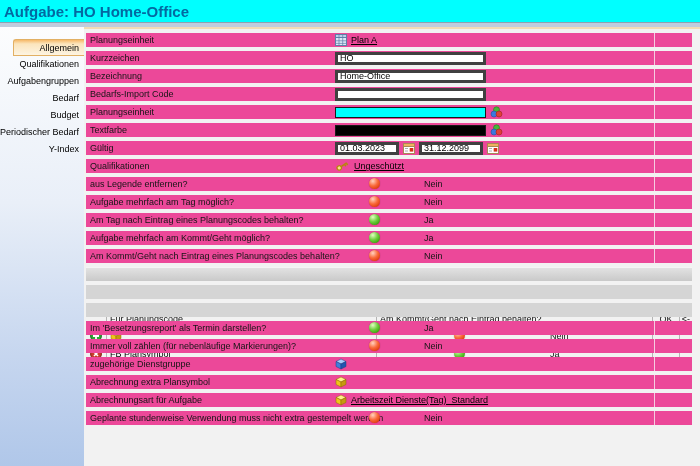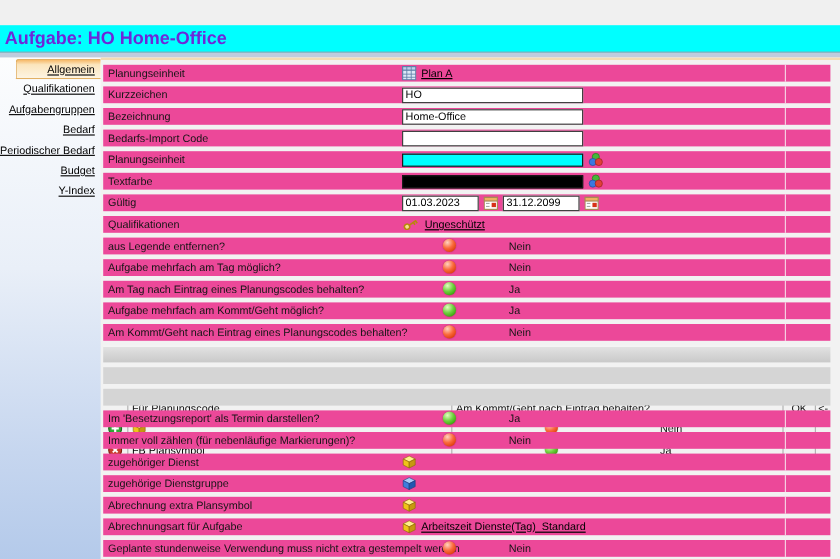--- a/index.html
+++ b/index.html
@@ -5,31 +5,30 @@
   * { box-sizing: border-box; }
   html,body { margin:0; padding:0; }
   body {
     width:700px; height:466px; overflow:hidden;
     font-family:"Liberation Sans", sans-serif;
     background:#f0f0f0; color:#111;
   }
   .titlebar {
     height:23px; background:#00ffff;
     border-bottom:1px solid #8fa0b0;
-    font-size:15px; font-weight:bold; color:#6d28d9;
-    padding:2px 0 0 4px; line-height:19px;margin-top:21px;
+    font-size:15px; font-weight:bold; color:#0369a1;
+    padding:2px 0 0 4px; line-height:19px;
   }
   .topstrip { height:4px; background:#bfccdd; }
   .main { display:flex; height:439px; }
 
   
   .sidebar {
-    flex:none; width:84px; padding-top:1px;
+    flex:none; width:84px; padding-top:12px;
     background:linear-gradient(180deg,#fcfdfe 0%,#e9eff8 40%,#c6d6ef 75%,#b0c7e9 100%);
-    text-decoration:underline;
   }
   .tab {
     height:17px; line-height:16px; font-size:9px; text-align:right;
     padding-right:5px; color:#000; white-space:nowrap; cursor:pointer;
   }
   .tab.selected {
     margin-left:13px;
     background:linear-gradient(180deg,#f5b челов969 0%,#fbe5bd 26%,#fdf4e2 100%);
     background:linear-gradient(180deg,#f6b969 0%,#fbe5bd 26%,#fdf4e2 100%);
     border:1px solid #e2b064; border-right:none; border-radius:3px 0 0 0;
@@ -46,21 +45,21 @@
   }
   .row::after { 
     content:""; position:absolute; left:568px; top:0; bottom:0; width:1px;
     background:rgba(250,250,250,.75);
   }
   .label { position:absolute; left:4px; top:0; white-space:nowrap; }
   .c { position:absolute; top:0; height:14px; display:flex; align-items:center; gap:4px; }
   .p249 { left:249px; }
   .link { color:#000; text-decoration:underline; cursor:pointer; white-space:pre; }
   input.txt {
-    width:151px; height:13px; border:1px solid #404040; background:#fff;
+    width:151px; height:13px; border:3px solid #404040; background:#fff;
     font-family:"Liberation Sans", sans-serif; font-size:9px; padding:0 2px; margin:0;
   }
   input.date { width:64px; }
   .swatch { width:151px; height:11px; border:1px solid #1a1a1a; }
   .ball {
     position:absolute; left:283px; top:1px; width:11px; height:11px; border-radius:50%;
     box-shadow:0 0 1px rgba(0,0,0,.45); cursor:pointer;
   }
   .ball.no  { background:radial-gradient(circle at 35% 28%, #ffd2c0 0%, #fa6a3c 45%, #dd3a08 82%); }
   .ball.yes { background:radial-gradient(circle at 35% 28%, #e2ffc0 0%, #6ecf3e 45%, #379f08 82%); }
@@ -91,22 +90,22 @@
 </div>
 <div class="topstrip"></div>
 
 <div class="main">
 
   <div class="sidebar">
     <div class="tab selected">Allgemein</div>
     <div class="tab">Qualifikationen</div>
     <div class="tab">Aufgabengruppen</div>
     <div class="tab">Bedarf</div>
+    <div class="tab">Budget</div>
     <div class="tab">Periodischer Bedarf</div>
-    <div class="tab">Budget</div>
     <div class="tab">Y-Index</div>
   </div>
 
   <div class="content">
 
     <div class="row">
       <span class="label">Planungseinheit</span>
       <span class="c p249">
         <svg class="ic" width="12" height="12" viewBox="0 0 12 12">
           <rect x="0.5" y="0.5" width="11" height="11" fill="#dce8f8" stroke="#6080a8"></rect>
@@ -275,61 +274,51 @@
       <span class="booltext">Ja</span>
     </div>
 
 
     <div class="row">
       <span class="label">Immer voll zählen (für nebenläufige Markierungen)?</span>
       <span class="ball no"></span>
       <span class="booltext">Nein</span>
     </div>
 
-    <div class="row">
-      <span class="label">zugehöriger Dienst</span>
+
+    <div class="row">
+      <span class="label">zugehörige Dienstgruppe</span>
+      <span class="c p249">
+        <svg class="ic" width="12" height="12" viewBox="0 0 12 12">
+          <polygon points="1,3.5 6,1 11,3.5 6,6" fill="#a8ccfa" stroke="#1a3f80" stroke-width="0.5"></polygon>
+          <polygon points="1,3.5 6,6 6,11 1,8.5" fill="#3f7edd" stroke="#1a3f80" stroke-width="0.5"></polygon>
+          <polygon points="11,3.5 6,6 6,11 11,8.5" fill="#2157b0" stroke="#1a3f80" stroke-width="0.5"></polygon>
+        </svg>
+      </span>
+    </div>
+
+    <div class="row">
+      <span class="label">Abrechnung extra Plansymbol</span>
       <span class="c p249">
         <svg class="ic" width="12" height="12" viewBox="0 0 12 12">
           <polygon points="1,3.5 6,1 11,3.5 6,6" fill="#ffef8a" stroke="#8a6a00" stroke-width="0.5"></polygon>
           <polygon points="1,3.5 6,6 6,11 1,8.5" fill="#f0c419" stroke="#8a6a00" stroke-width="0.5"></polygon>
           <polygon points="11,3.5 6,6 6,11 11,8.5" fill="#c79810" stroke="#8a6a00" stroke-width="0.5"></polygon>
         </svg>
       </span>
     </div>
 
     <div class="row">
-      <span class="label">zugehörige Dienstgruppe</span>
-      <span class="c p249">
-        <svg class="ic" width="12" height="12" viewBox="0 0 12 12">
-          <polygon points="1,3.5 6,1 11,3.5 6,6" fill="#a8ccfa" stroke="#1a3f80" stroke-width="0.5"></polygon>
-          <polygon points="1,3.5 6,6 6,11 1,8.5" fill="#3f7edd" stroke="#1a3f80" stroke-width="0.5"></polygon>
-          <polygon points="11,3.5 6,6 6,11 11,8.5" fill="#2157b0" stroke="#1a3f80" stroke-width="0.5"></polygon>
-        </svg>
-      </span>
-    </div>
-
-    <div class="row">
-      <span class="label">Abrechnung extra Plansymbol</span>
+      <span class="label">Abrechnungsart für Aufgabe</span>
       <span class="c p249">
         <svg class="ic" width="12" height="12" viewBox="0 0 12 12">
           <polygon points="1,3.5 6,1 11,3.5 6,6" fill="#ffef8a" stroke="#8a6a00" stroke-width="0.5"></polygon>
           <polygon points="1,3.5 6,6 6,11 1,8.5" fill="#f0c419" stroke="#8a6a00" stroke-width="0.5"></polygon>
           <polygon points="11,3.5 6,6 6,11 11,8.5" fill="#c79810" stroke="#8a6a00" stroke-width="0.5"></polygon>
         </svg>
-      </span>
-    </div>
-
-    <div class="row">
-      <span class="label">Abrechnungsart für Aufgabe</span>
-      <span class="c p249">
-        <svg class="ic" width="12" height="12" viewBox="0 0 12 12">
-          <polygon points="1,3.5 6,1 11,3.5 6,6" fill="#ffef8a" stroke="#8a6a00" stroke-width="0.5"></polygon>
-          <polygon points="1,3.5 6,6 6,11 1,8.5" fill="#f0c419" stroke="#8a6a00" stroke-width="0.5"></polygon>
-          <polygon points="11,3.5 6,6 6,11 11,8.5" fill="#c79810" stroke="#8a6a00" stroke-width="0.5"></polygon>
-        </svg>
         <a class="link">Arbeitszeit Dienste(Tag)  Standard</a>
       </span>
     </div>
 
     <div class="row">
       <span class="label">Geplante stundenweise Verwendung muss nicht extra gestempelt werden</span>
       <span class="ball no"></span>
       <span class="booltext">Nein</span>
     </div>
 

